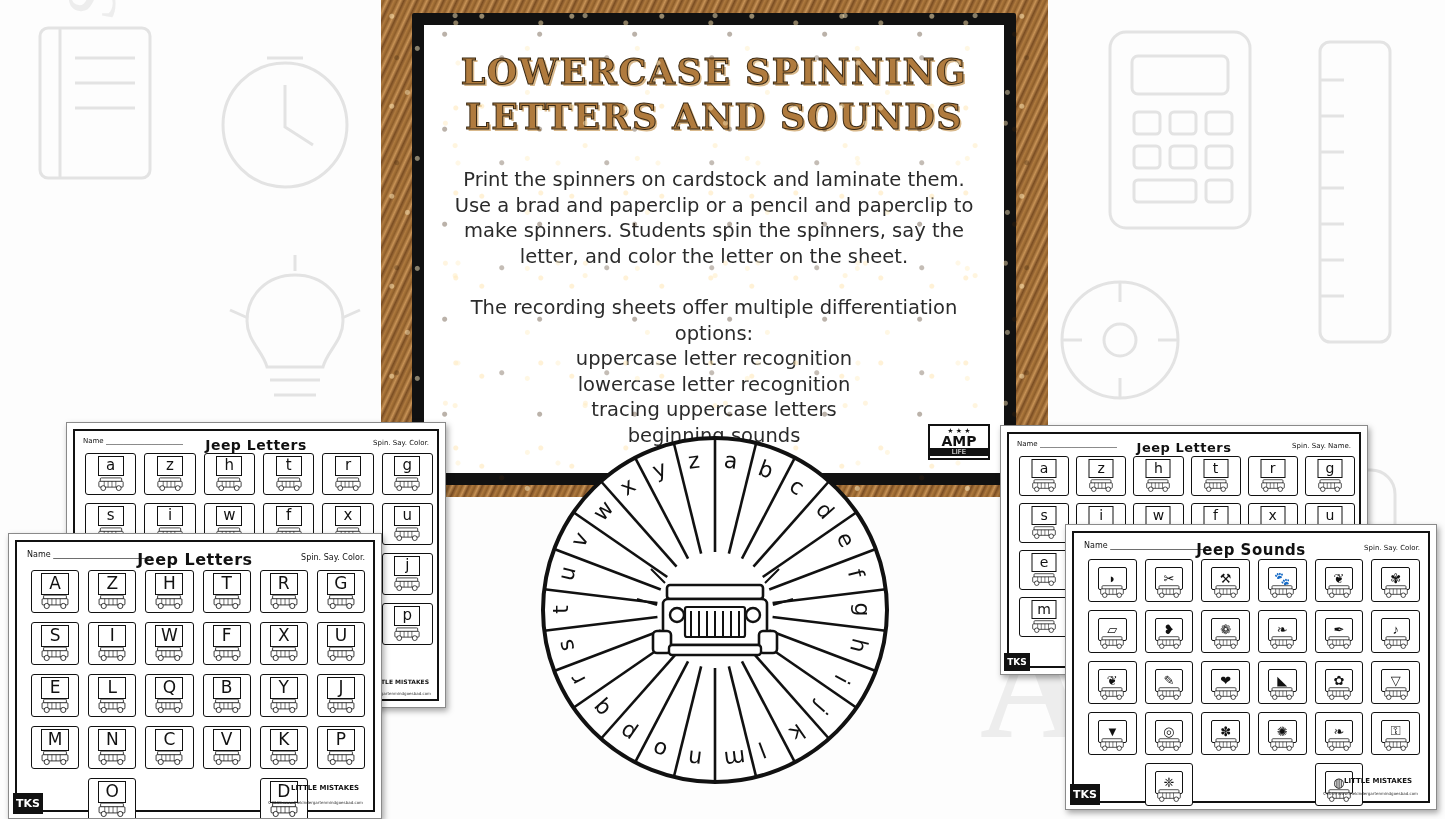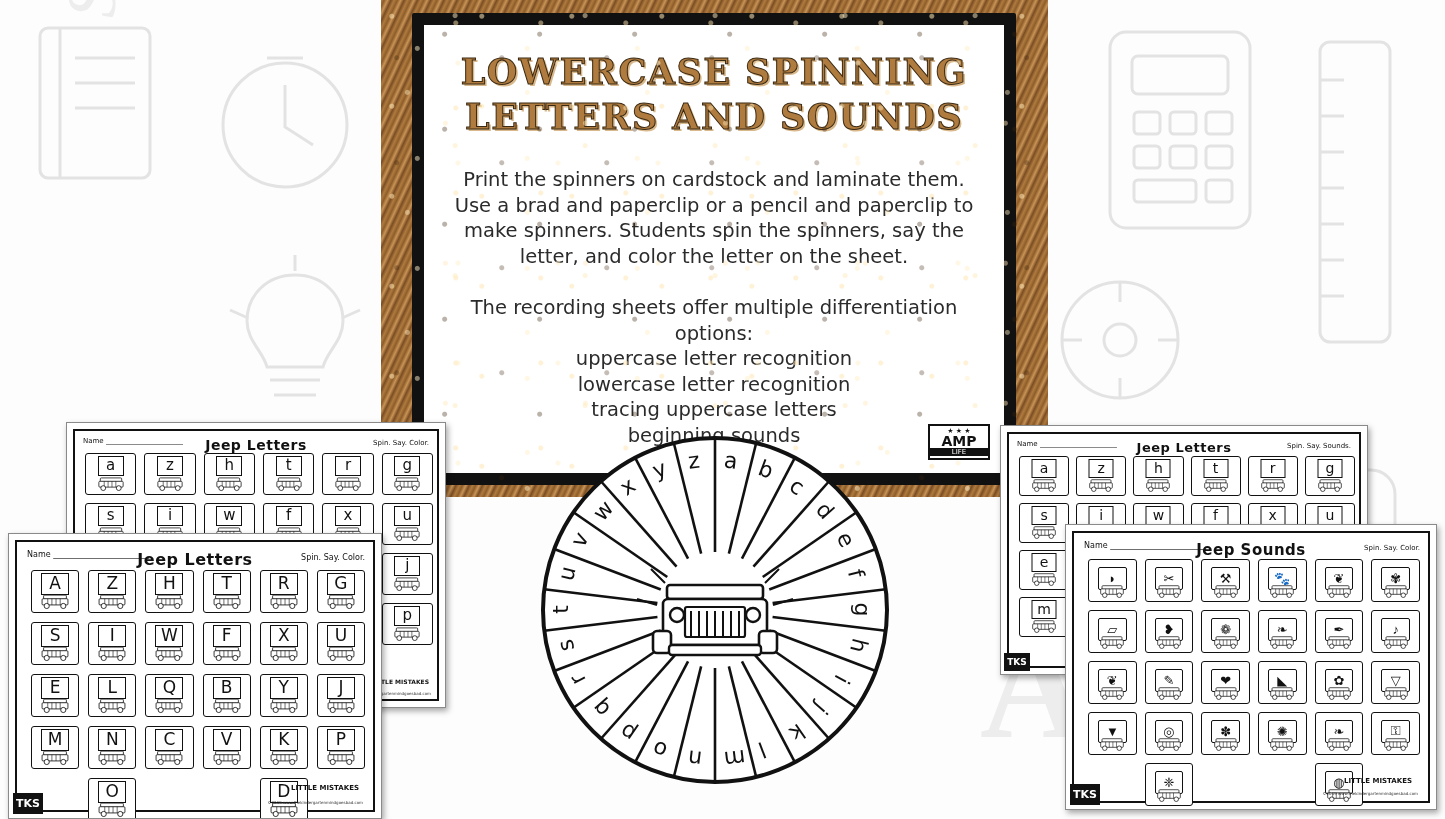--- a/index.html
+++ b/index.html
@@ -291,21 +291,21 @@
       <div class="wheel-letter" style="left: 147.919px; top: 13.0937px; transform: rotate(353.077deg);">z</div>
     </div>
 </div>
 
 <div class="sheet" style="left:1000px;top:425px;width:368px;height:250px;">
   <div class="sheet-inner">
     <div class="sheet-name" style="left:8px;top:6px;font-size:7px;">
       <span>Name</span> ______________________
     </div>
     <div class="sheet-title" style="top:6px;font-size:13px;">Jeep Letters</div>
-    <div class="sheet-sub" style="top:8px;font-size:7px;">Spin. Say. Sounds.</div>
+    <div class="sheet-sub" style="top:8px;font-size:7px;">Spin. Say. Name.</div>
     <div class="grid g-trace" style="left:10px;top:22px;width:336px;grid-template-columns:repeat(6,1fr);gap:7px;">
         <div class="cell" style="height: 40px;">
           <div class="letterbox" style="left:50%;transform:translateX(-50%);top:4%;width:25px;height:19px;">
             <span class="glyph" style="font-size:14px;top:0;">a</span>
           </div>
           <svg class="jeep-mini" style="width:28px;height:15.400000000000002px;bottom:6%;" viewBox="0 0 60 34">
             <rect x="8" y="6" width="44" height="8" rx="2" fill="#fff" stroke="#111" stroke-width="1.6"></rect>
             <rect x="5" y="13" width="50" height="12" rx="2" fill="#fff" stroke="#111" stroke-width="1.6"></rect>
             <path d="M16 13v12M24 13v12M32 13v12M40 13v12" stroke="#111" stroke-width="1.2"></path>
             <circle cx="14" cy="27" r="5" fill="#fff" stroke="#111" stroke-width="1.6"></circle>

